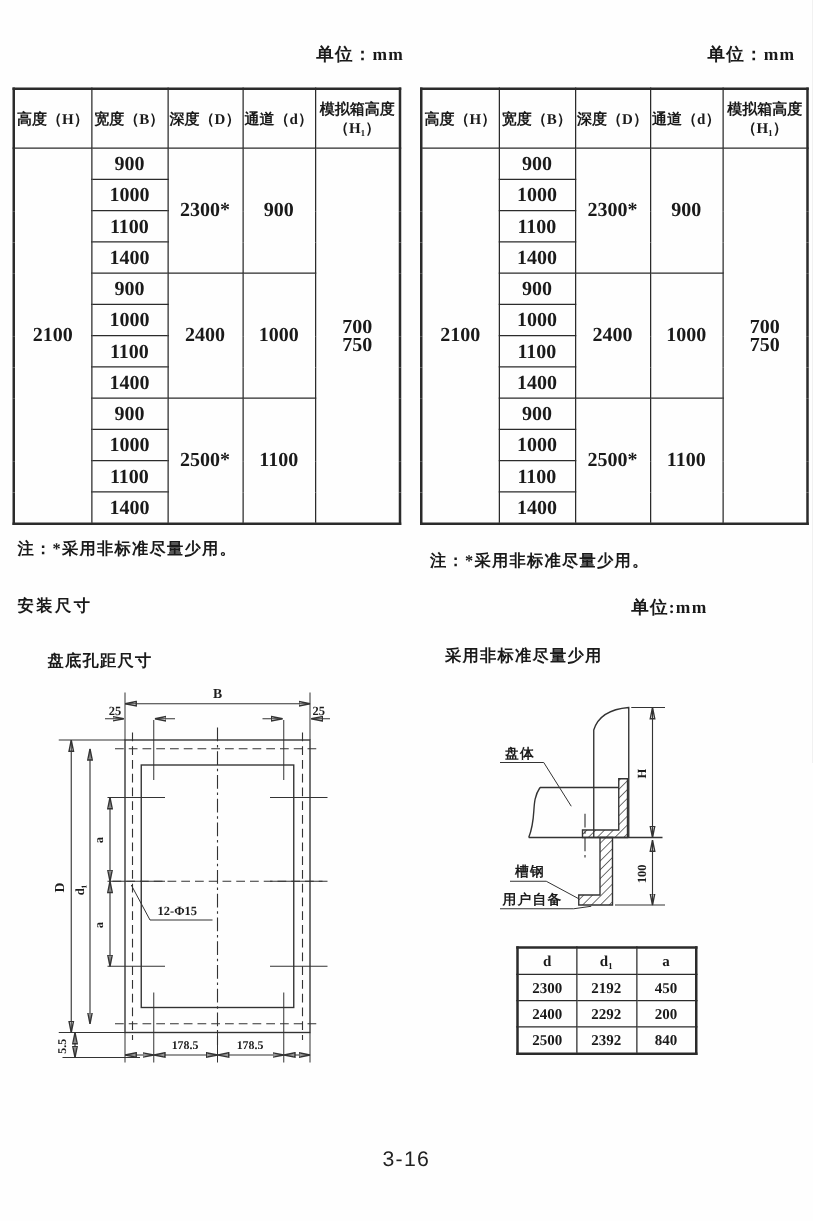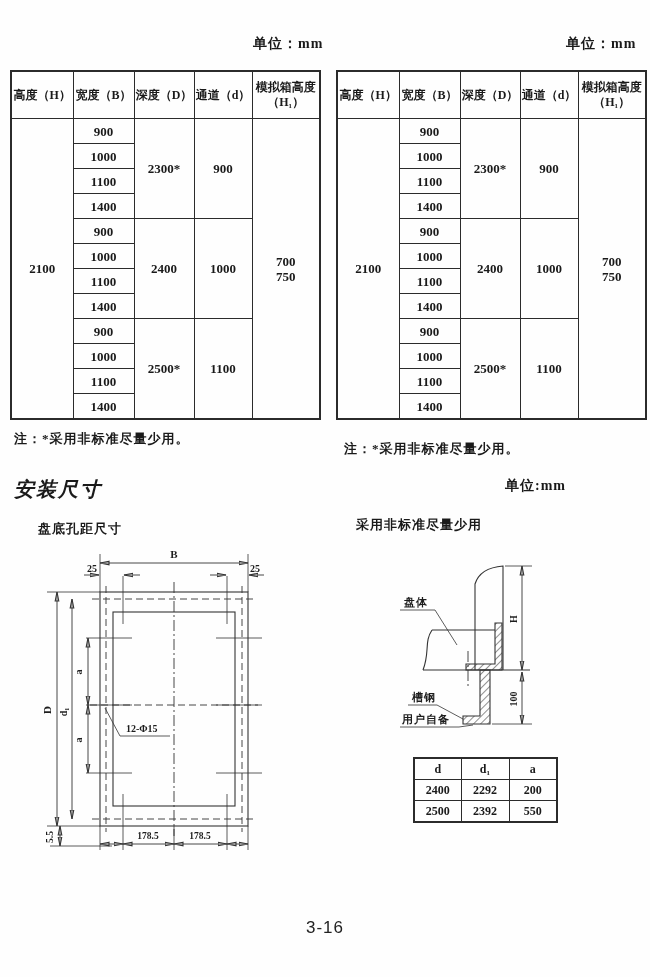--- a/index.html
+++ b/index.html
@@ -4,27 +4,27 @@
 <style>
   html,body{margin:0;padding:0;background:#e8e8e8;}
   .page{position:relative;width:650px;height:977px;background:#fefefe;
         font-family:"Liberation Serif",serif;color:#1a1a1a;overflow:hidden;}
   .abs{position:absolute;}
   .unit{font-size:14px;font-weight:700;letter-spacing:1px;}
   
   .spec-slot{position:absolute;top:70px;}
   table.spec{border-collapse:collapse;table-layout:fixed;width:309px;}
   table.spec td{border:1px solid #2b2b2b;text-align:center;vertical-align:middle;
-      font-size:13px;font-weight:700;height:24px;padding:0;line-height:15px;}
+      font-size:16px;font-weight:700;height:24px;padding:0;line-height:15px;}
   table.spec tr.hd td{height:46px;font-size:12px;letter-spacing:0;}
   table.spec{border:2px solid #2b2b2b;}
   .pre{white-space:pre-line;line-height:17px;}
   .note{font-size:13px;font-weight:700;letter-spacing:1px;}
   
-  .install-title{font-size:20px;font-weight:700;letter-spacing:2px;font-style:italic;}
+  .install-title{font-size:13px;font-weight:700;letter-spacing:2px;}
   .caption{font-size:13px;font-weight:700;letter-spacing:1px;}
   
   svg line, svg path, svg rect, svg polyline{stroke:#333;fill:none;stroke-width:1.1px;}
   svg .dim{stroke-width:0.9px;}
   svg .thin{stroke-width:0.8px;}
   svg .dash{stroke-dasharray:7 4;stroke-width:0.9px;}
   svg .cdash{stroke-dasharray:11 3 2 3;stroke-width:0.9px;}
   svg .hatch{fill:url(#hatchp);}
   svg text{font-family:"Liberation Serif",serif;font-weight:700;fill:#1d1d1d;stroke:none;}
   svg .t11{font-size:11px;}
@@ -304,27 +304,32 @@
         <col style="width:48px">
         <col style="width:48px">
       </colgroup>
     <tbody>
       <tr>
         <td>d</td>
         <td>d₁</td>
         <td>a</td>
       </tr>
       <tr>
+        <td>2300</td>
+        <td>2192</td>
+        <td>450</td>
+      </tr>
+      <tr>
         <td>2400</td>
         <td>2292</td>
         <td>200</td>
       </tr>
       <tr>
         <td>2500</td>
         <td>2392</td>
-        <td>550</td>
+        <td>840</td>
       </tr>
     </tbody>
   </table>
 
   <div class="page-number">3-16</div>
 
 </div>
 
 </body></html>

